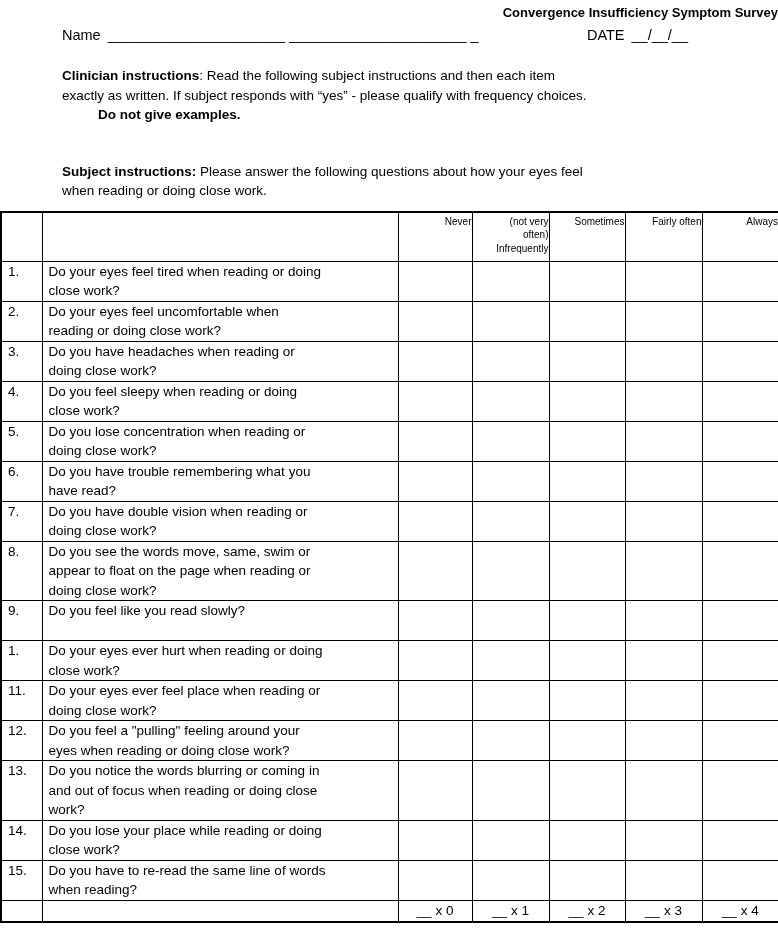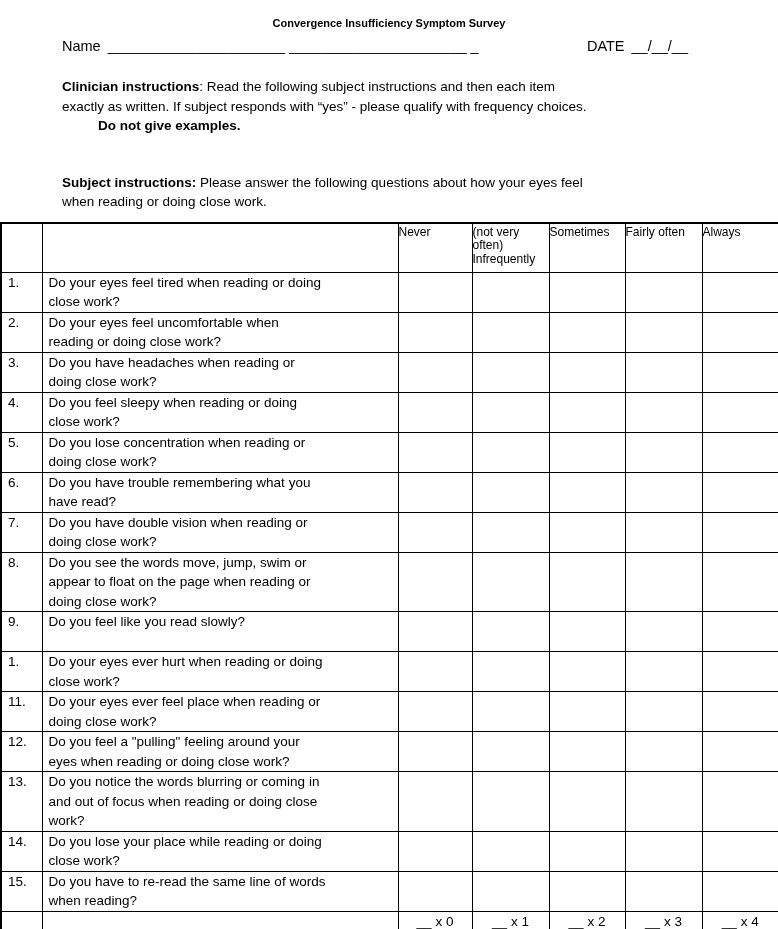--- a/index.html
+++ b/index.html
@@ -3,43 +3,43 @@
 <meta charset="utf-8">
 <style>
   html, body { margin: 0; padding: 0; }
   body {
     width: 778px; height: 929px;
     background: #ffffff; color: #000000;
     font-family: "Liberation Sans", sans-serif;
     overflow: hidden;
   }
   .title {
-    text-align: center; font-weight: bold; font-size: 11px;
-    padding-top: 14px; line-height: 19px;
+    text-align: right; font-weight: bold; font-size: 13px;
+    padding-top: 3px; line-height: 19px;
   }
   .name-row {
     display: flex; justify-content: space-between;
     margin: 3px 90px 0 62px; font-size: 14.5px; line-height: 20px;
     white-space: nowrap;
   }
   .field-label { margin-right: 7px; }
   .para { margin: 0 58px 0 62px; font-size: 13.5px; line-height: 19.5px; }
   .cl { margin-top: 21px; }
   .sub { margin-top: 37px; }
   .pre { white-space: pre-line; }
   .blockline { display: block; padding-left: 36px; }
   table {
     border-collapse: collapse; table-layout: fixed;
     width: 778px; margin-top: 10px;
     border: 2px solid #000; font-size: 13.5px;
   }
   td { border: 1px solid #000; vertical-align: top; padding: 0; }
   thead td {
-    height: 46px; text-align: left;
-    font-size: 12px; line-height: 13.5px;
+    height: 46px; text-align: right;
+    font-size: 10px; line-height: 13.5px;
     padding-top: 2px; white-space: pre-line;
   }
   tr.qrow td { height: 39px; }
   .qnum { padding-left: 6px; line-height: 19.5px; }
   .qtext { padding: 0 2px 0 6px; line-height: 19.5px; white-space: pre-line; }
   tr.score-row td {
     height: 20px; text-align: center; vertical-align: middle;
     font-size: 13.5px; line-height: 20px;
   }
   .total {
@@ -167,21 +167,21 @@
 doing close work?</td>
     <td></td>
     <td></td>
     <td></td>
     <td></td>
     <td></td>
   </tr>
 
   <tr class="qrow">
     <td class="qnum">8.</td>
-    <td class="qtext">Do you see the words move, jump, swim or
+    <td class="qtext">Do you see the words move, same, swim or
 appear to float on the page when reading or
 doing close work?</td>
     <td></td>
     <td></td>
     <td></td>
     <td></td>
     <td></td>
   </tr>
 
   <tr class="qrow">

